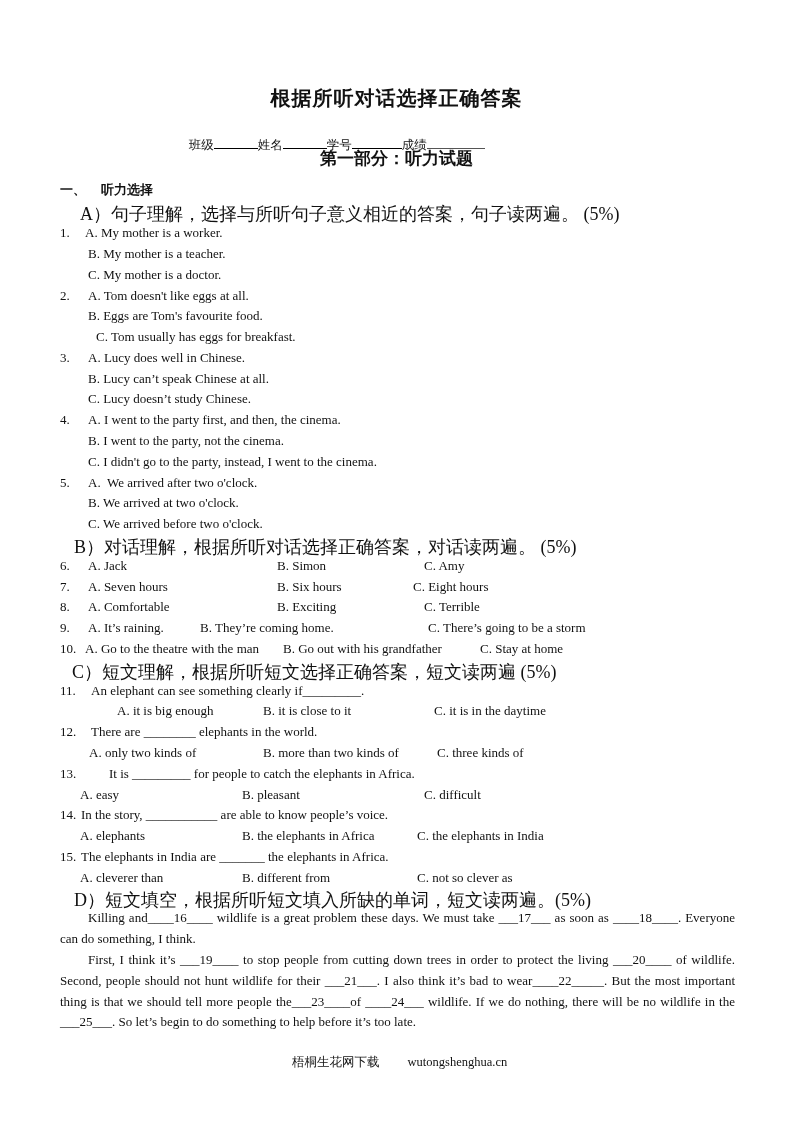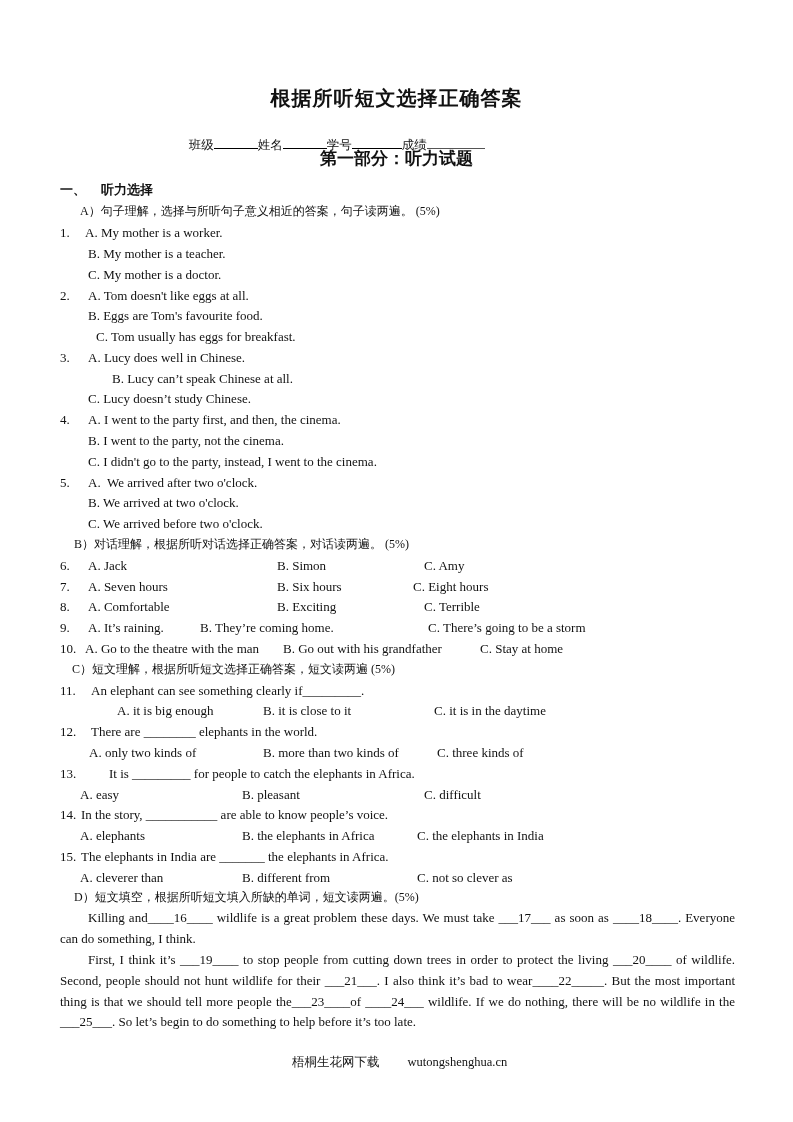--- a/index.html
+++ b/index.html
@@ -15,28 +15,28 @@
     font-family: "DejaVu Sans", sans-serif;
   }
   .info { left: 0; width: 667px; text-align: center; top: 124px; font-size: 12.5px; }
   .blank-u { display: inline-block; border-bottom: 1.3px solid #000; width: 44px; height: 11px; vertical-align: baseline; }
   .blank-thin { display: inline-block; border-bottom: 1px solid #555; width: 58px; height: 11px; }
   .part-title {
     left: 0; width: 793px; text-align: center; top: 150px;
     font-size: 17px; font-weight: bold; font-family: "DejaVu Sans", sans-serif;
   }
   .sec { font-weight: bold; font-family: "DejaVu Sans", sans-serif; font-size: 13px; }
-  .sub { font-size: 12px; }
+  .sub { font-size: 18px; }
   .para { left: 60px; width: 675px; font-size: 13px; line-height: 20.8px; text-align: justify; white-space: normal; }
   .footer { left: 0; width: 793px; text-align: center; top: 1043px; font-size: 12.5px; }
 </style>
 </head>
 <body>
 
-<div class="abs title">根据所听短文选择正确答案</div>
+<div class="abs title">根据所听对话选择正确答案</div>
 <div class="abs info">
   <span>班级</span><span class="blank-u"></span><span>姓名</span><span class="blank-u"></span><span>学号</span><span class="blank-u" style="width:50px"></span><span>成绩</span><span class="blank-thin"></span>
 </div>
 <div class="abs part-title">第一部分：听力试题</div>
 
 <div class="abs sec" style="left:60px; top:183px;">一、</div>
 <div class="abs sec" style="left:101px; top:183px;">听力选择</div>
 
 <div class="abs sub" style="left:80px; top:205px;">A）句子理解，选择与所听句子意义相近的答案，句子读两遍。 (5%)</div>
 
@@ -45,21 +45,21 @@
 <div class="abs" style="left:88px; top:247px;">B. My mother is a teacher.</div>
 <div class="abs" style="left:88px; top:268px;">C. My mother is a doctor.</div>
 
 <div class="abs" style="left:60px; top:289px;">2.</div>
 <div class="abs" style="left:88px; top:289px;">A. Tom doesn't like eggs at all.</div>
 <div class="abs" style="left:88px; top:309px;">B. Eggs are Tom's favourite food.</div>
 <div class="abs" style="left:96px; top:330px;">C. Tom usually has eggs for breakfast.</div>
 
 <div class="abs" style="left:60px; top:351px;">3.</div>
 <div class="abs" style="left:88px; top:351px;">A. Lucy does well in Chinese.</div>
-<div class="abs" style="left:88px; top:372px;margin-left:24px;">B. Lucy can’t speak Chinese at all.</div>
+<div class="abs" style="left:88px; top:372px;">B. Lucy can’t speak Chinese at all.</div>
 <div class="abs" style="left:88px; top:392px;">C. Lucy doesn’t study Chinese.</div>
 
 <div class="abs" style="left:60px; top:413px;">4.</div>
 <div class="abs" style="left:88px; top:413px;">A. I went to the party first, and then, the cinema.</div>
 <div class="abs" style="left:88px; top:434px;">B. I went to the party, not the cinema.</div>
 <div class="abs" style="left:88px; top:455px;">C. I didn't go to the party, instead, I went to the cinema.</div>
 
 <div class="abs" style="left:60px; top:476px;">5.</div>
 <div class="abs" style="left:88px; top:476px;">A.  We arrived after two o'clock.</div>
 <div class="abs" style="left:88px; top:496px;">B. We arrived at two o'clock.</div>

